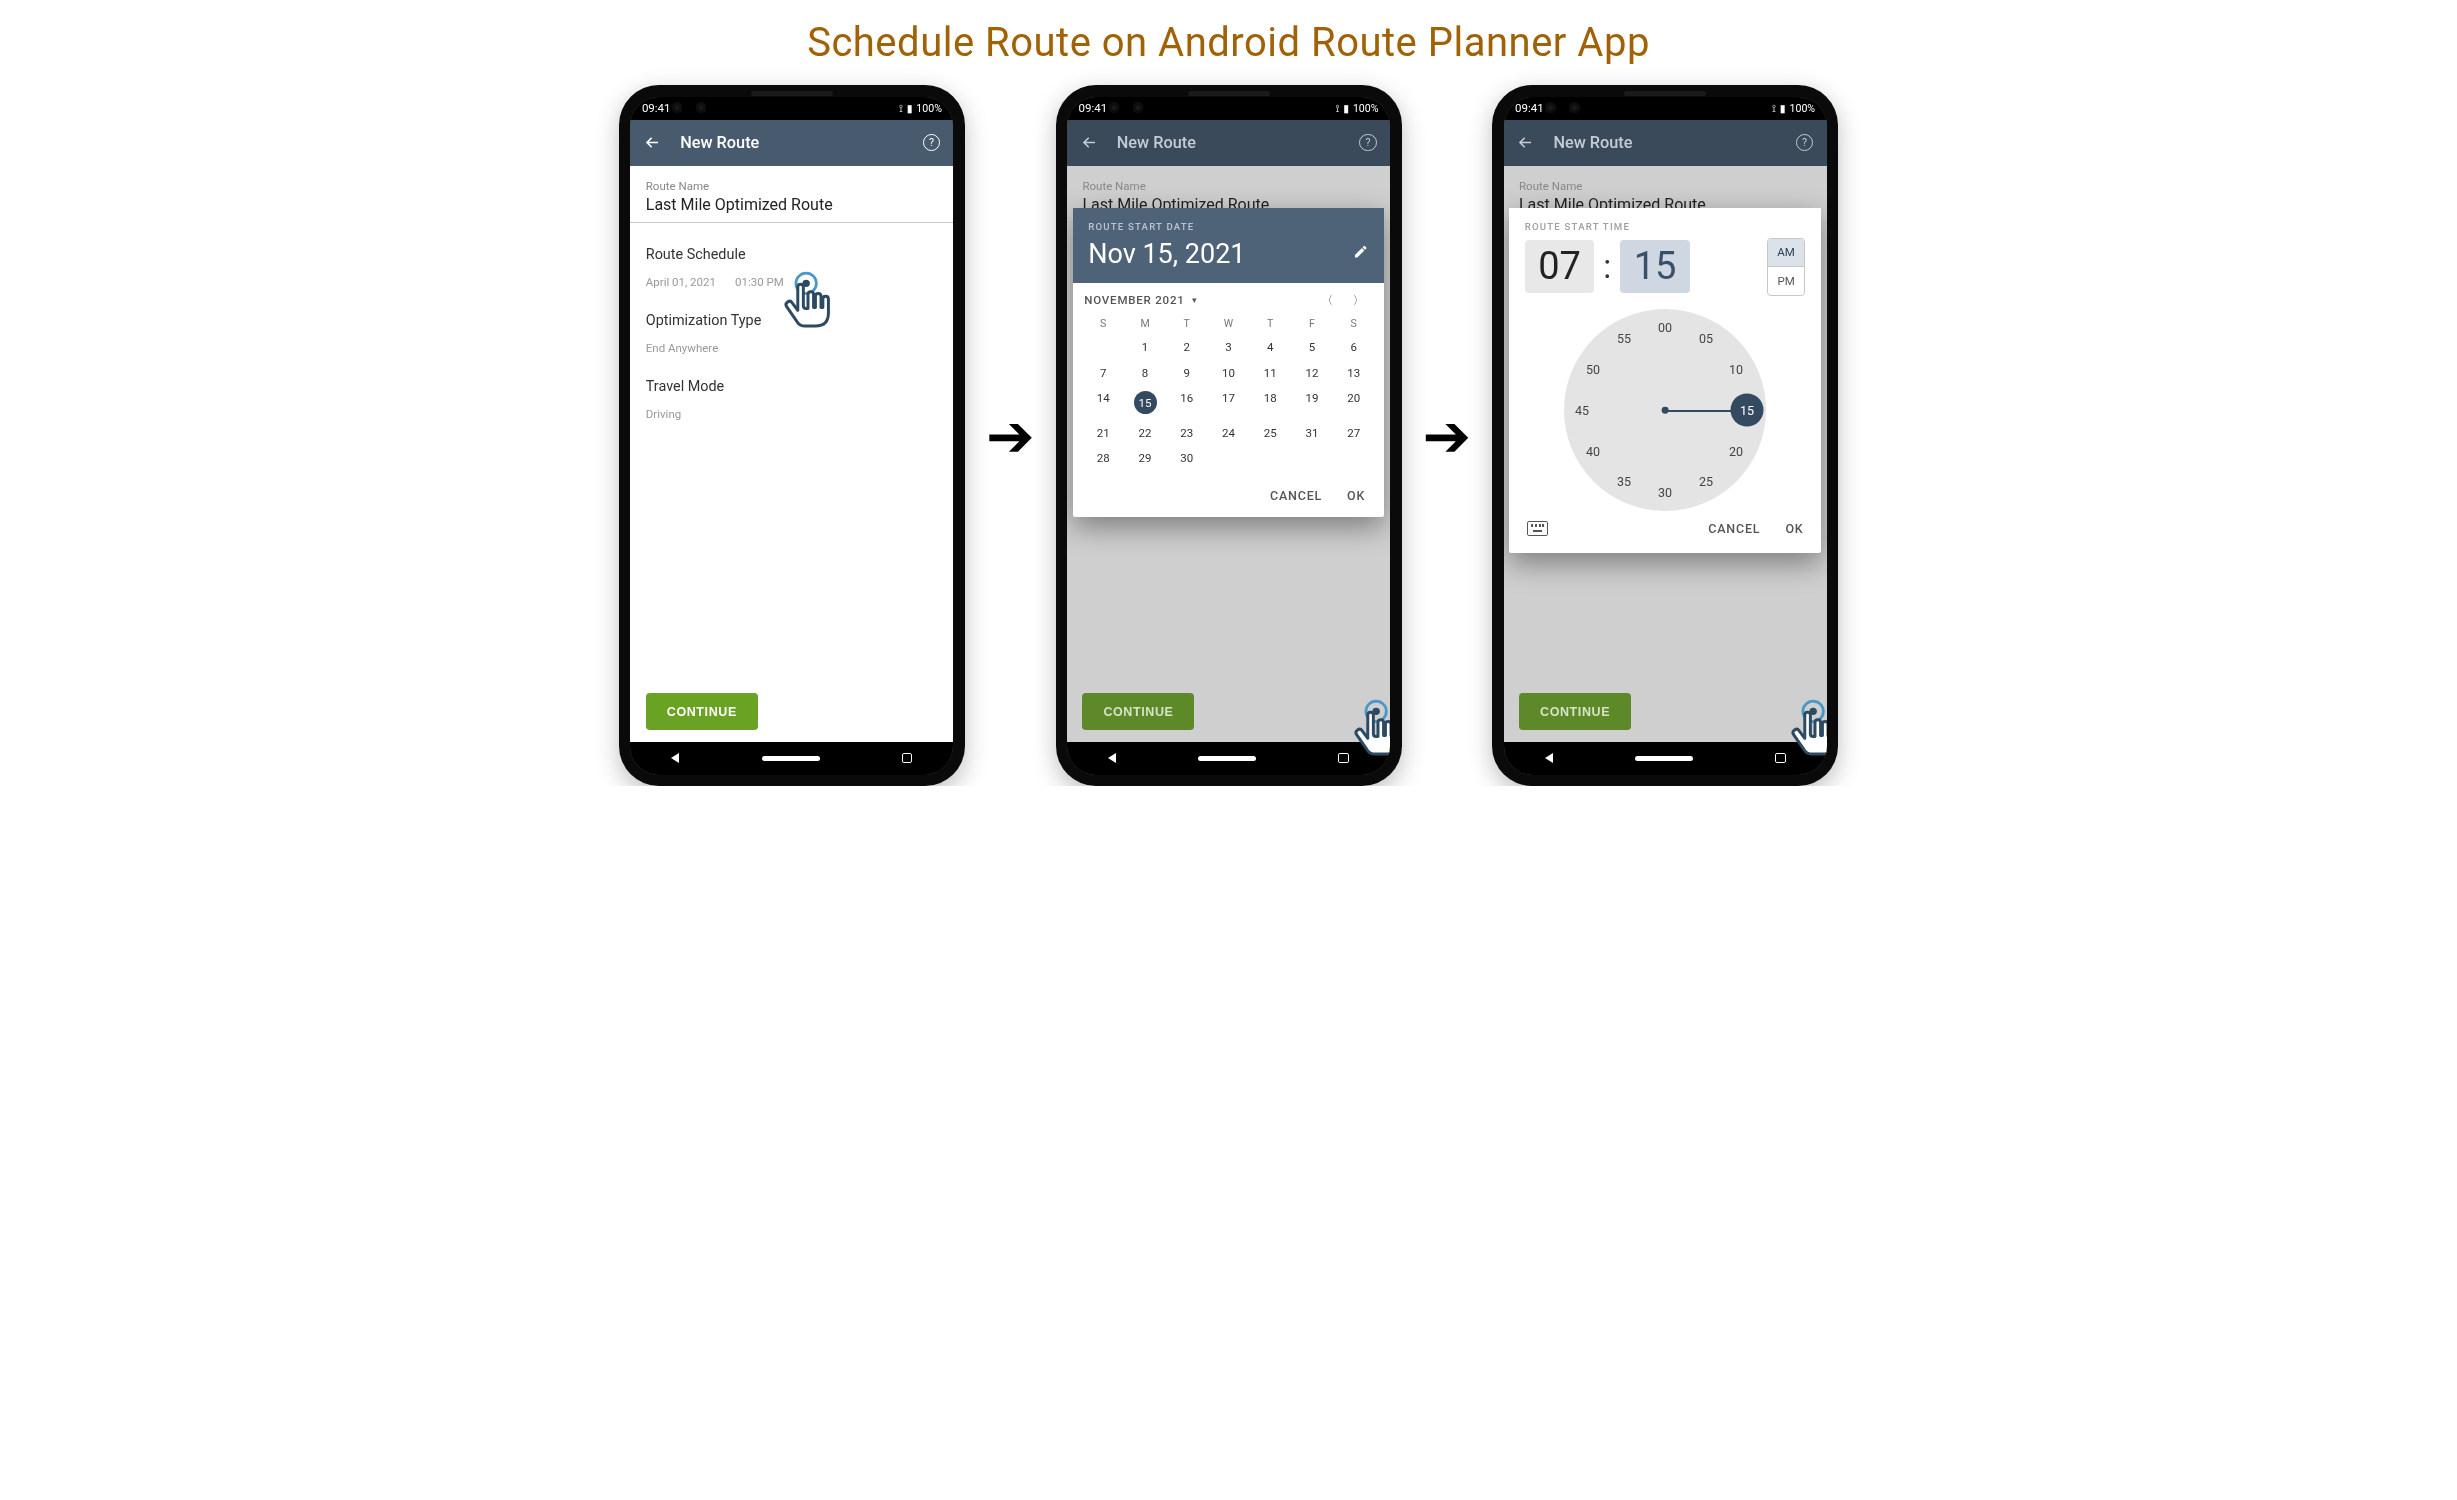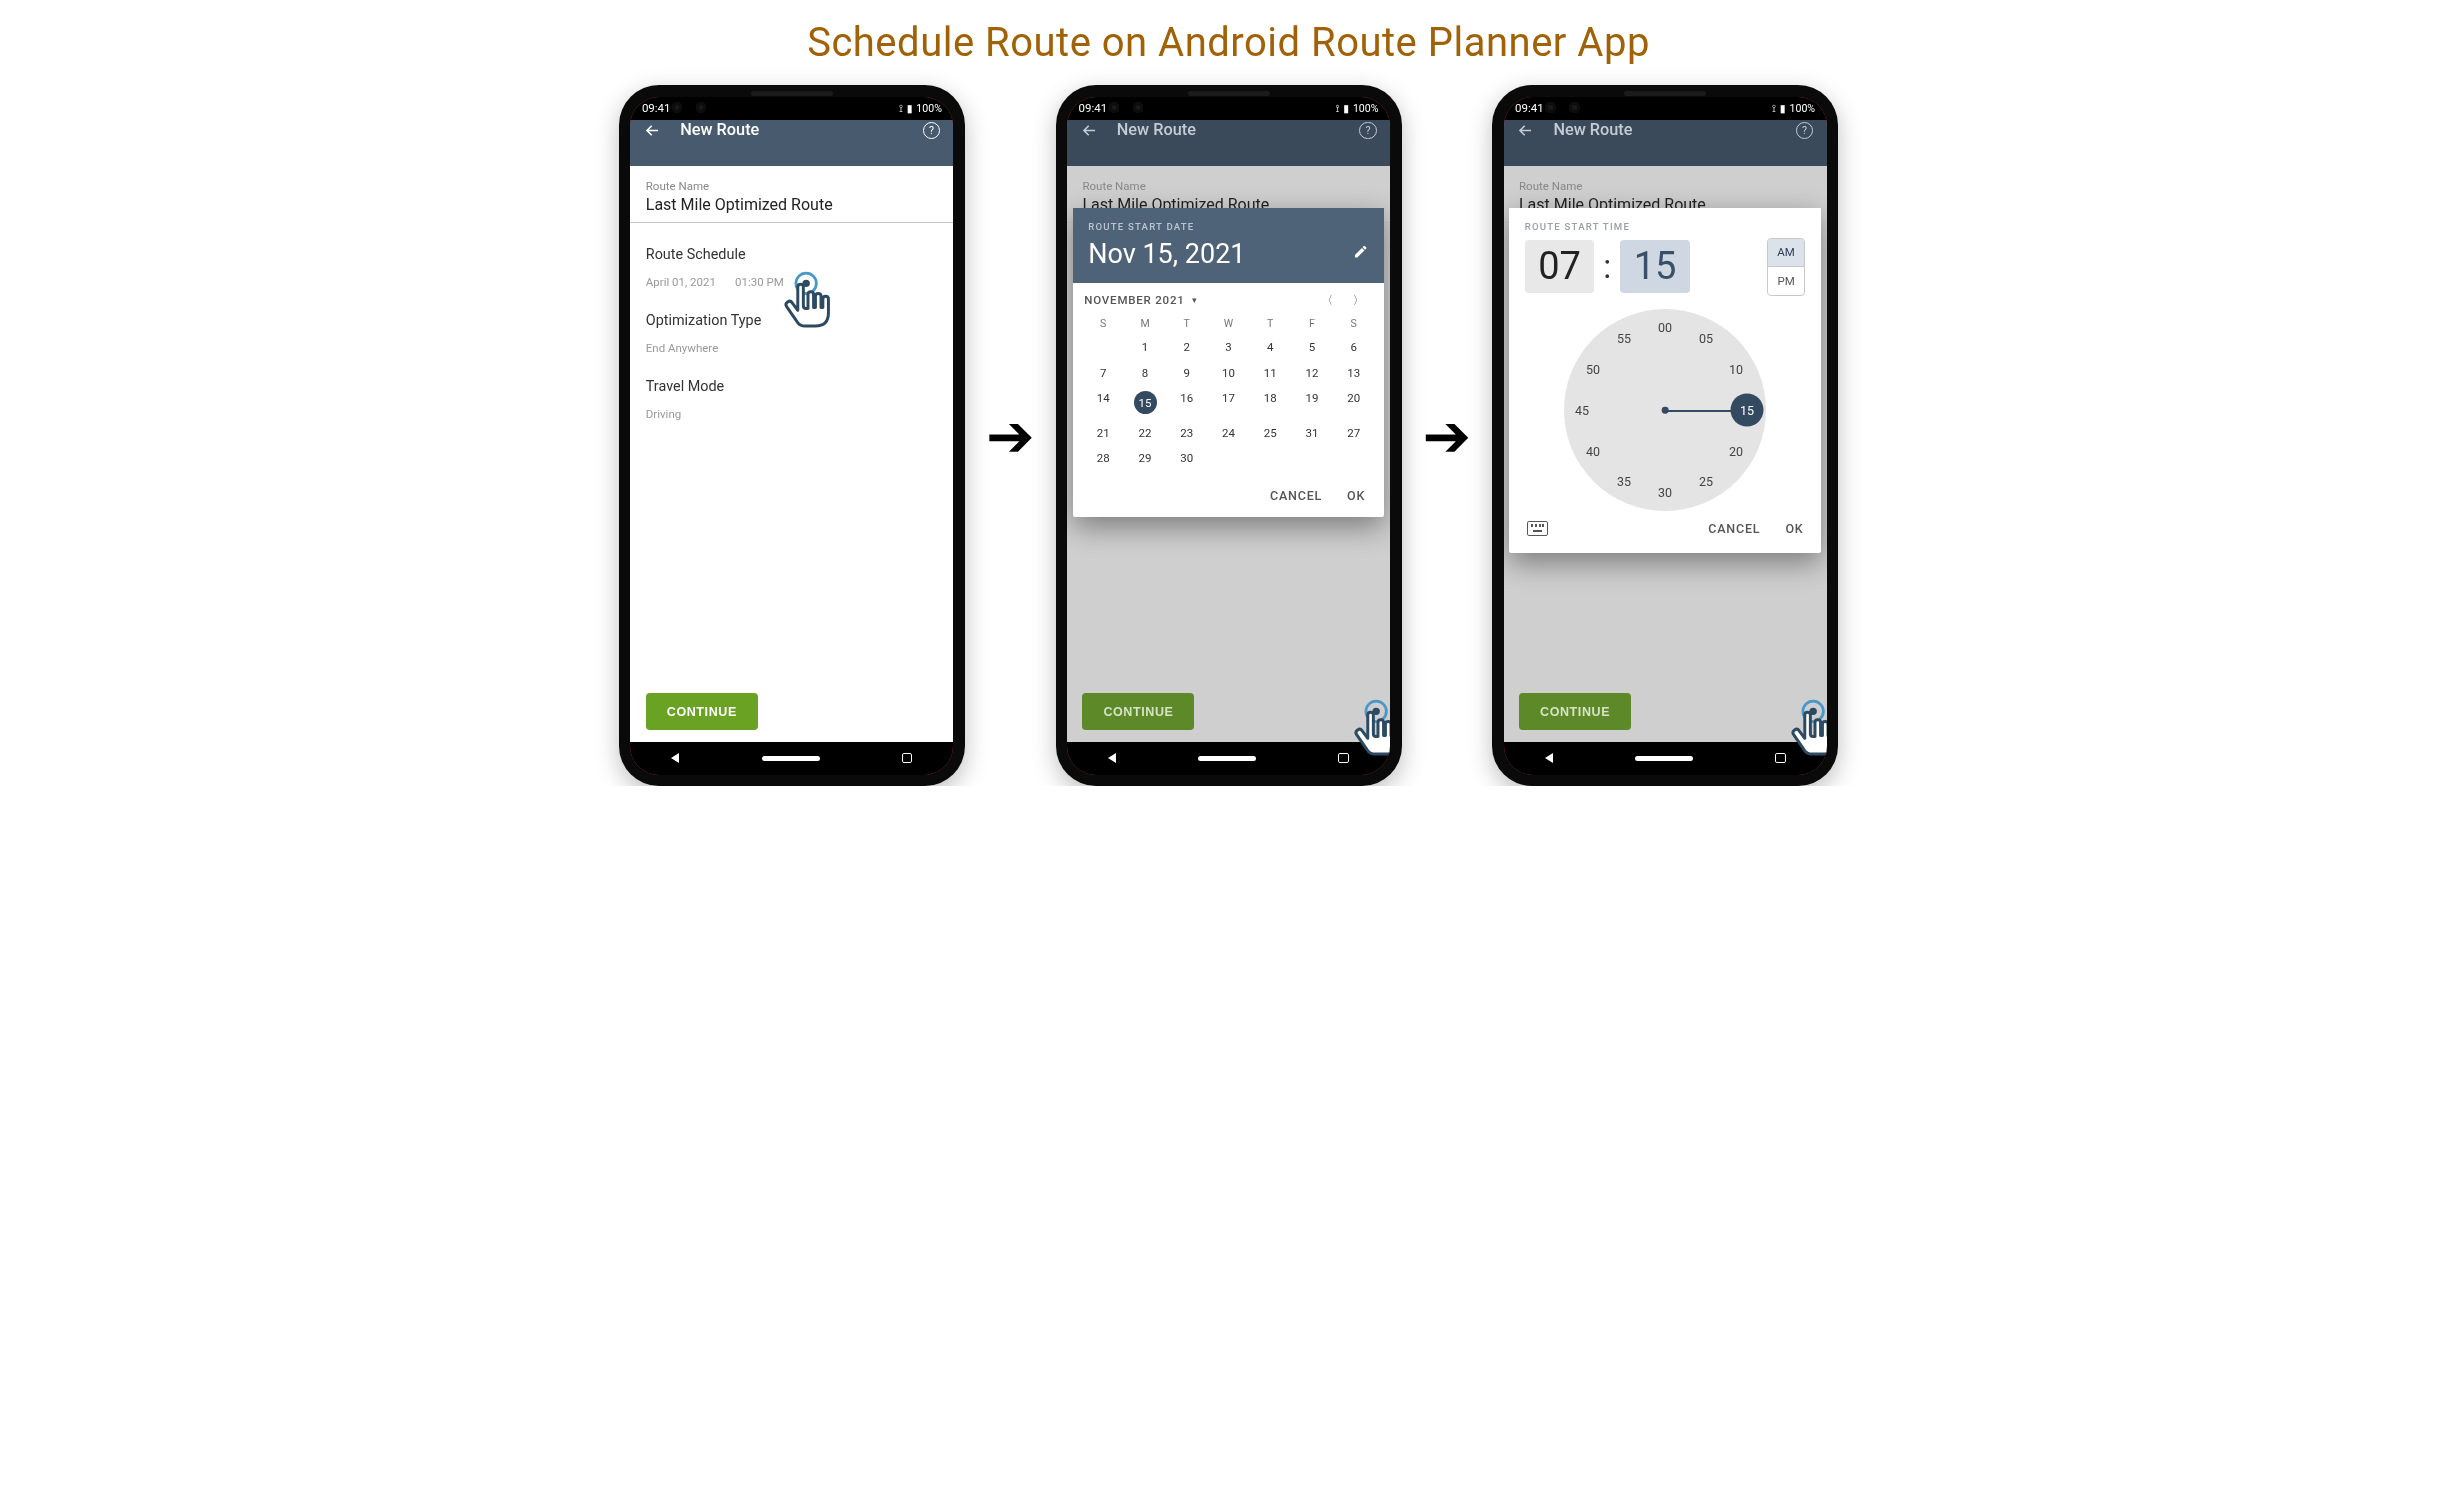--- a/index.html
+++ b/index.html
@@ -6,28 +6,28 @@
   body { font-family: -apple-system, Roboto, "Segoe UI", Arial, sans-serif; background: #fff; }
   .page { width: 1374px; margin: 0 auto; padding-top: 9.6px; }
   .page-title { text-align: center; font-size: 40px; font-weight: 400; color: #a16207; margin: 9.6px 0 19px; letter-spacing: 0.5px; }
   .row { display: flex; align-items: center; justify-content: center; gap: 21px; }
 
   
   .phone { width: 346px; height: 701px; background: #0a0a0a; border-radius: 40px; padding: 11.5px; position: relative; box-shadow: 0 7.7px 23px rgba(0,0,0,0.25); }
   .speaker { position:absolute; top:5.8px; left:50%; transform:translateX(-50%); width:82px; height:4.8px; background:#1b1b1b; border-radius:2.9px;}
   .cam { position:absolute; top:17.3px; width:10.6px; height:10.6px; background:#1a1a1a; border-radius:50%; box-shadow:inset 0 0 0 2.9px #0d0d0d;}
   .cam.a{left:53px;} .cam.b{left:77px;}
-  .screen { background:#ef4444; width:100%; height:100%; border-radius:29px; overflow:hidden; display:flex; flex-direction:column; }
+  .screen { background:#4d7c0f; width:100%; height:100%; border-radius:29px; overflow:hidden; display:flex; flex-direction:column; }
 
   
   .statusbar { background:#000; color:#fff; height:23px; font-size:11.5px; display:flex; align-items:center; justify-content:space-between; padding:0 11.5px; flex-shrink:0;}
   .statusbar .right { display:flex; align-items:center; gap:3.8px; font-size:10.6px;}
 
   
-  .appbar { background:#485a6e; color:#fff; height:46px; display:flex; align-items:flex-start; padding:0 11.5px; font-size:16.3px; flex-shrink:0;}
+  .appbar { background:#485a6e; color:#fff; height:46px; display:flex; align-items:center; padding:0 11.5px; font-size:16.3px; flex-shrink:0;}
   .appbar .title { margin-left:17.3px; flex:1; font-weight:500;}
   .appbar.dim { background:#3b4a5a; color:#c4cbd3;}
   .icon-btn { width:21px; height:21px; display:flex; align-items:center; justify-content:center; }
   .help-circle { width:17.3px; height:17.3px; border:1.5px solid currentColor; border-radius:50%; display:flex; align-items:center; justify-content:center; font-size:10.6px;}
 
   
   .content { background:#fff; flex:1; padding:13.4px 15.4px 11.5px; position:relative; display:flex; flex-direction:column;}
   .content.dim { background:#cfcfcf;}
   .c-dim { color:#888;}
   .field-label { font-size:11.5px; color:#888;}

